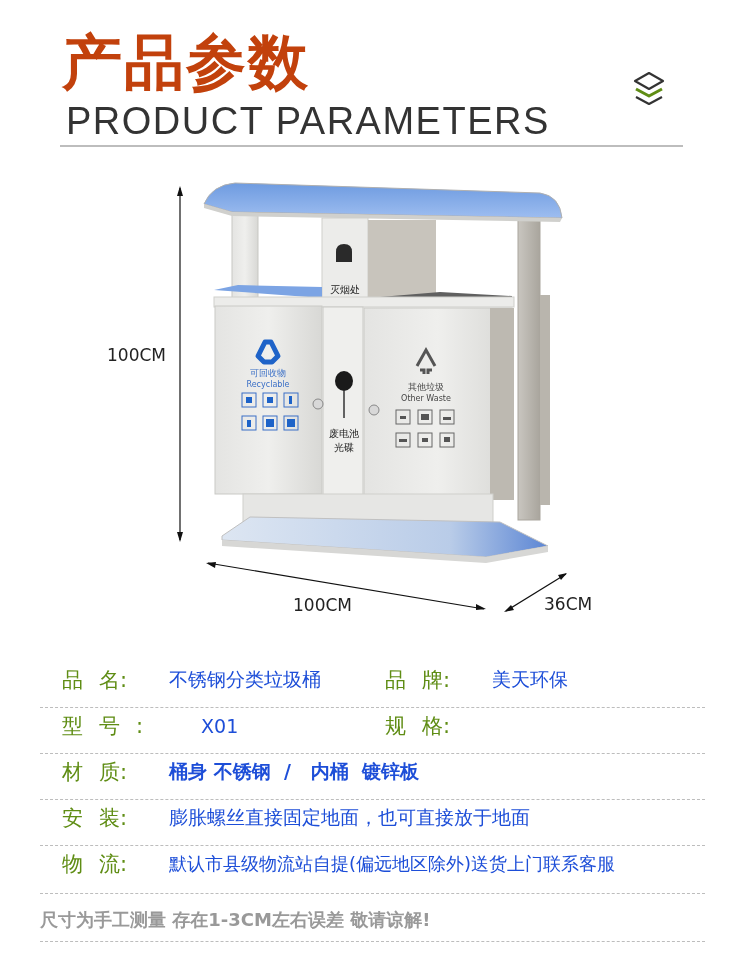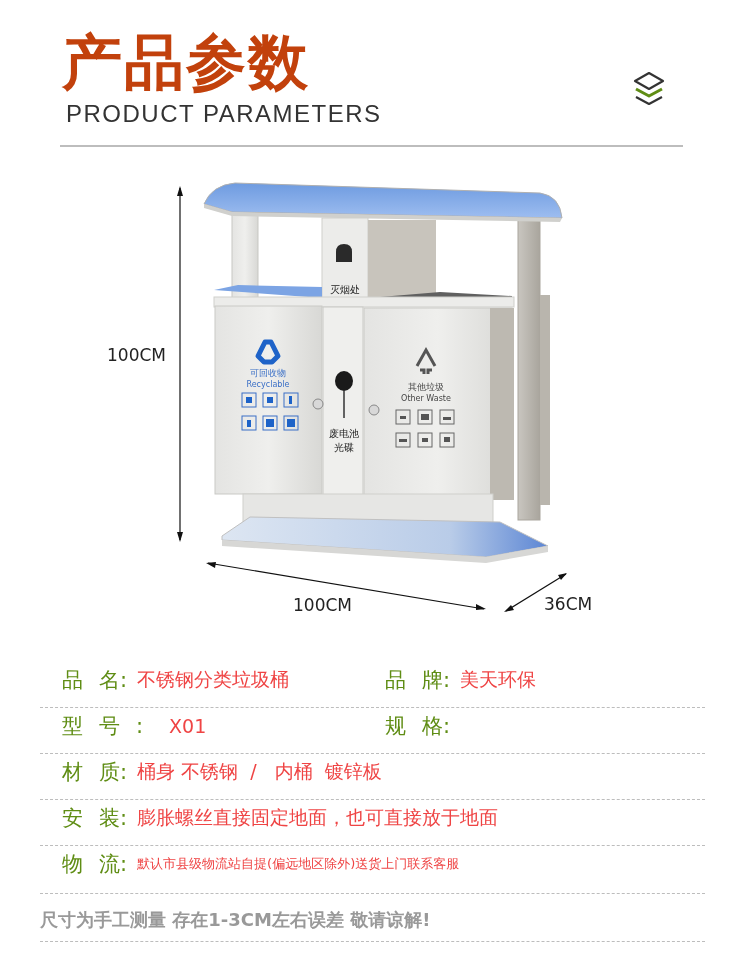--- a/index.html
+++ b/index.html
@@ -1,31 +1,31 @@
 <!DOCTYPE html>
 <html><head>
 <meta charset="utf-8">
 <style>
   * { margin: 0; padding: 0; box-sizing: border-box; }
   html, body { width: 750px; height: 976px; background: #ffffff; overflow: hidden; }
   body { position: relative; font-family: "DejaVu Sans", "Liberation Sans", sans-serif; color: #222; }
 
   .title-cn { position: absolute; left: 62px; top: 26px; font-size: 60px; font-weight: bold; color: #c2410c; letter-spacing: 2px; line-height: 72px; }
-  .title-en { position: absolute; left: 66px; top: 100px; font-size: 24px; color: #333; letter-spacing: 1.5px; font-family: "Liberation Sans", sans-serif; font-weight: normal; }
+  .title-en { position: absolute; left: 66px; top: 100px; font-size: 38px; color: #333; letter-spacing: 1.5px; font-family: "Liberation Sans", sans-serif; font-weight: normal; }
   .header-line { position: absolute; left: 60px; top: 145px; width: 623px; height: 2px; background: #bdbdbd; }
   .layers-icon { position: absolute; left: 630px; top: 70px; width: 38px; height: 38px; }
 
   .product { position: absolute; left: 0; top: 170px; width: 720px; height: 470px; }
   .dim-label { position: absolute; font-size: 17px; color: #222; font-family: "DejaVu Sans", sans-serif; }
 
   .spec-row { position: absolute; left: 40px; width: 665px; height: 46px; border-bottom: 1px dashed #bdbdbd; }
   .spec-item { position: absolute; top: 4px; display: flex; align-items: center; font-size: 20px; white-space: nowrap; }
   .spec-key { color: #5f8d14; letter-spacing: 16px; font-size: 21px; }
   .spec-colon { color: #5f8d14; margin-left: -16px; margin-right: 10px; font-size: 21px; }
-  .spec-val { color: #ef4444; font-size: 19px; }
+  .spec-val { color: #1d4ed8; font-size: 19px; margin-left: 32px; }
   .note { position: absolute; left: 40px; top: 898px; width: 665px; height: 44px; border-bottom: 1px dashed #bdbdbd; text-align: left; font-size: 18px; color: #999; line-height: 44px; font-weight: bold; }
 </style>
 </head>
 <body>
 
 <div class="title-cn">产品参数</div>
 <div class="title-en">PRODUCT  PARAMETERS</div>
 <svg class="layers-icon" viewBox="0 0 38 38">
   <path d="M19 3 L33 11 L19 19 L5 11 Z" fill="none" stroke="#333" stroke-width="2.2" stroke-linejoin="round"></path>
   <path d="M6 19 L19 26 L32 19" fill="none" stroke="#5f8d14" stroke-width="3" stroke-linejoin="round"></path>
@@ -177,33 +177,33 @@
   <div class="spec-item" style="left:345px;">
     <span class="spec-key">规格</span>
       <span class="spec-colon">:</span>
   </div>
 </div>
 
 <div class="spec-row" style="top:754px;">
   <div class="spec-item" style="left:22px;">
     <span class="spec-key">材质</span>
       <span class="spec-colon">:</span>
-    <span class="spec-val" style="white-space:pre;">桶身 不锈钢  /   内桶  镀锌板</span>
+    <span class="spec-val" style="white-space:pre;font-weight:bold;">桶身 不锈钢  /   内桶  镀锌板</span>
   </div>
 </div>
 
 <div class="spec-row" style="top:800px;">
   <div class="spec-item" style="left:22px;">
     <span class="spec-key">安装</span>
       <span class="spec-colon">:</span>
     <span class="spec-val">膨胀螺丝直接固定地面，也可直接放于地面</span>
   </div>
 </div>
 
 <div class="spec-row" style="top:846px; height:48px;">
   <div class="spec-item" style="left:22px;">
     <span class="spec-key">物流</span>
       <span class="spec-colon">:</span>
-    <span class="spec-val" style="font-size:13px;">默认市县级物流站自提(偏远地区除外)送货上门联系客服</span>
+    <span class="spec-val" style="font-size:18px;">默认市县级物流站自提(偏远地区除外)送货上门联系客服</span>
   </div>
 </div>
 
 <div class="note">尺寸为手工测量 存在1-3CM左右误差 敬请谅解!</div>
 
 </body></html>

